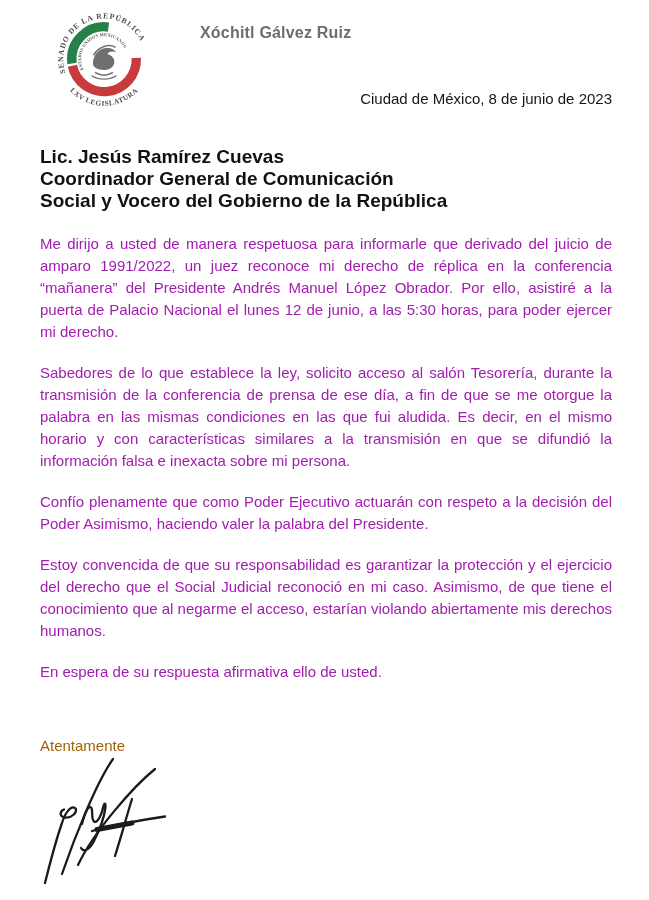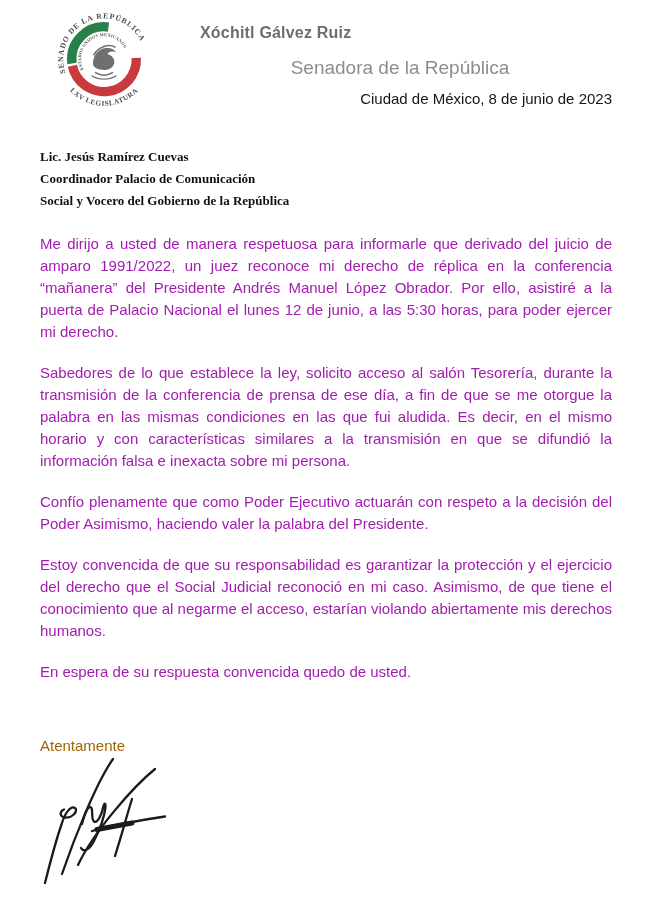--- a/index.html
+++ b/index.html
@@ -49,24 +49,23 @@
   }
   
   .body-block {
     position: absolute;
     left: 40px;
     right: 37px;
     top: 146px;
   }
   .recipient {
     font-weight: bold;
-    font-size: 13px;
+    font-size: 19px;
     line-height: 22px;
     margin-bottom: 21px;
-    font-family: Liberation Serif, serif;
   }
   .body-block p {
     margin: 0 0 19px 0;
     font-size: 15px;
     line-height: 22px;
     text-align: justify;
     color: #a21caf;
   }
   .body-block p.closing { margin-bottom: 52px; text-align: left; }
   .signoff {
@@ -118,36 +117,35 @@
     </text>
     <text class="outer-arc-text">
       <textPath href="#arcTop" startOffset="50%" text-anchor="middle">SENADO DE LA REPÚBLICA</textPath>
     </text>
     <text class="bottom-arc-text">
       <textPath href="#arcBottom" startOffset="50%" text-anchor="middle">LXV LEGISLATURA</textPath>
     </text>
   </svg>
 
   <div class="header-name">Xóchitl Gálvez Ruiz</div>
-  <div class="header-role">Senadora de la República</div>
 
   <div class="date-line">Ciudad de México, 8 de junio de 2023</div>
 
   <div class="body-block">
     <div class="recipient">
       <div>Lic. Jesús Ramírez Cuevas</div>
-      <div>Coordinador Palacio de Comunicación</div>
+      <div>Coordinador General de Comunicación</div>
       <div>Social y Vocero del Gobierno de la República</div>
     </div>
 
     <p>Me dirijo a usted de manera respetuosa para informarle que derivado del juicio de amparo 1991/2022, un juez reconoce mi derecho de réplica en la conferencia “mañanera” del Presidente Andrés Manuel López Obrador. Por ello, asistiré a la puerta de Palacio Nacional el lunes 12 de junio, a las 5:30 horas, para poder ejercer mi derecho.</p>
     <p>Sabedores de lo que establece la ley, solicito acceso al salón Tesorería, durante la transmisión de la conferencia de prensa de ese día, a fin de que se me otorgue la palabra en las mismas condiciones en las que fui aludida. Es decir, en el mismo horario y con características similares a la transmisión en que se difundió la información falsa e inexacta sobre mi persona.</p>
     <p>Confío plenamente que como Poder Ejecutivo actuarán con respeto a la decisión del Poder Asimismo, haciendo valer la palabra del Presidente.</p>
     <p>Estoy convencida de que su responsabilidad es garantizar la protección y el ejercicio del derecho que el Social Judicial reconoció en mi caso. Asimismo, de que tiene el conocimiento que al negarme el acceso, estarían violando abiertamente mis derechos humanos.</p>
-    <p class="closing">En espera de su respuesta convencida quedo de usted.</p>
+    <p class="closing">En espera de su respuesta afirmativa ello de usted.</p>
 
     <div class="signoff">Atentamente</div>
   </div>
 
   <svg class="signature" viewBox="0 0 136 132" xmlns="http://www.w3.org/2000/svg" aria-hidden="true">
     <g fill="none" stroke="#1b1b1b" stroke-width="2.3" stroke-linecap="round">
       <path d="M9 130 C14 110 19 90 26 70 C29 60 35 52 39 55 C43 58 35 67 27 64 C23.5 62.5 24 58 28 56.5"></path>
       <path d="M26 121 C38 86 60 30 77 6"></path>
       <path d="M42 112 C58 78 98 33 119 16"></path>
       <path d="M46 71 C49 59 53 51 55.5 55 C57 58 55 66 58 68.5 C62 71 66 60 67.5 53 C68.3 49.5 70 50 69.4 55 C68 65 63 78 58 88 C54 96 48 100 45 95"></path>

